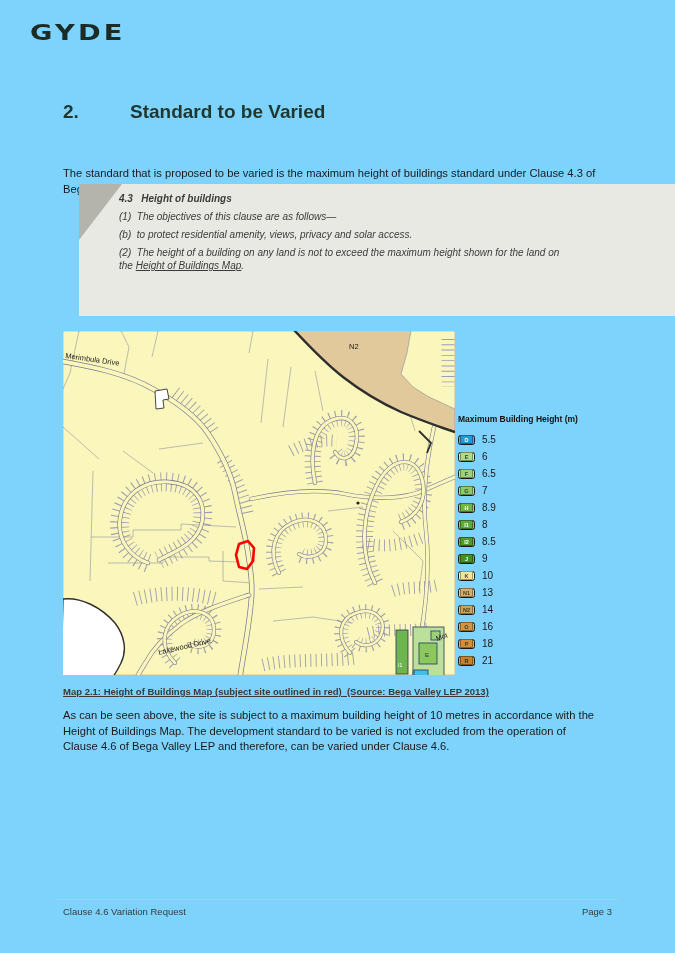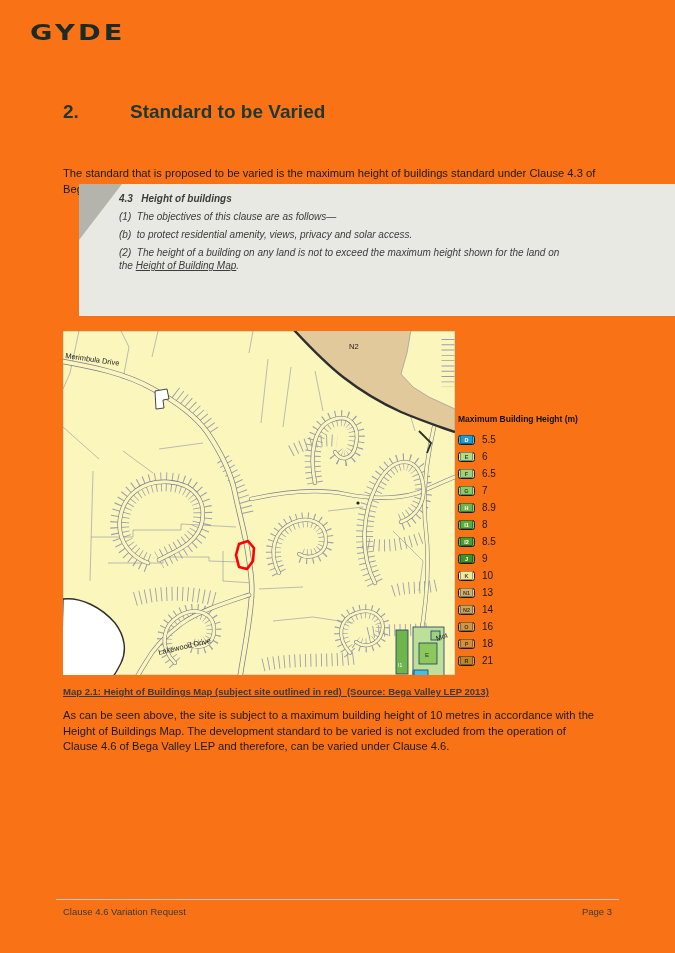--- a/index.html
+++ b/index.html
@@ -1,16 +1,16 @@
 <!DOCTYPE html>
 <html><head>
 <meta charset="utf-8">
 <style>
   html,body{margin:0;padding:0;background:#ffffff;}
-  .page{position:relative;width:675px;height:953px;background:#f97316;outline:1px solid #d4d4d4;
+  .page{position:relative;width:675px;height:953px;background:#7dd3fc;outline:1px solid #d4d4d4;
         font-family:"Liberation Sans",sans-serif;color:#1a1a1a;overflow:hidden;}
   .logo{position:absolute;left:30px;top:20px;font-family:"DejaVu Sans",sans-serif;font-weight:800;
         font-size:26px;letter-spacing:3px;color:#1d2b26;transform:scale(1.05,0.82);transform-origin:left top;}
   .h1{position:absolute;left:63px;top:101px;font-size:19px;font-weight:bold;color:#1f372f;white-space:pre;}
   .h1 .num{display:inline-block;width:67px;}
   .para{position:absolute;left:63px;font-size:11.2px;line-height:15.5px;white-space:pre;color:#1a1a1a;}
   .para1{top:156px;margin-top:10px;}
   .para2{top:708px;}
   .clausebox{position:absolute;left:63px;top:184px;width:650px;height:132px;background:#e9e9e3;
              box-sizing:border-box;padding:8px 10px 8px 40px;font-style:italic;color:#3b3b3b;margin-left:16px;}
@@ -43,21 +43,21 @@
 
   <div class="para para1">The standard that is proposed to be varied is the maximum height of buildings standard under Clause 4.3 of
 Bega Valley LEP.</div>
 
   <div class="clausebox">
     <div class="fold"></div>
     <div class="ctitle">4.3   Height of buildings</div>
     <div class="citem">(1)  The objectives of this clause are as follows—</div>
     <div class="citem">(b)  to protect residential amenity, views, privacy and solar access.</div>
     <div class="citem"><span>(2)  The height of a building on any land is not to exceed the maximum height shown for the land on
-the </span><span class="u">Height of Building Map</span><span>.</span></div>
+the </span><span class="u">Height of Buildings Map</span><span>.</span></div>
   </div>
 
   <div class="mapwrap">
     <svg width="392" height="344" viewBox="0 0 392 344">
       <rect x="0" y="0" width="392" height="344" stroke="#b8b89a" stroke-width="0.8" fill="#FAF6BC"></rect>
 
       <g stroke="#9494AA" fill="none" stroke-dasharray="0.9,4.4" opacity="0.9">
         <path stroke-width="19" d="M85,232 C68,226 54,210 57,188 C60,164 80,149 106,151 C132,153 143,170 139,191 C135,213 110,221 96,229"></path>
         <path stroke-width="16" d="M252,152 C246,122 251,96 269,89 C287,82 297,96 293,113 C290,129 278,131 272,121"></path>
         <path stroke-width="17" d="M312,252 C296,221 299,180 316,150 C331,125 353,125 359,148 C365,171 352,186 338,191"></path>

